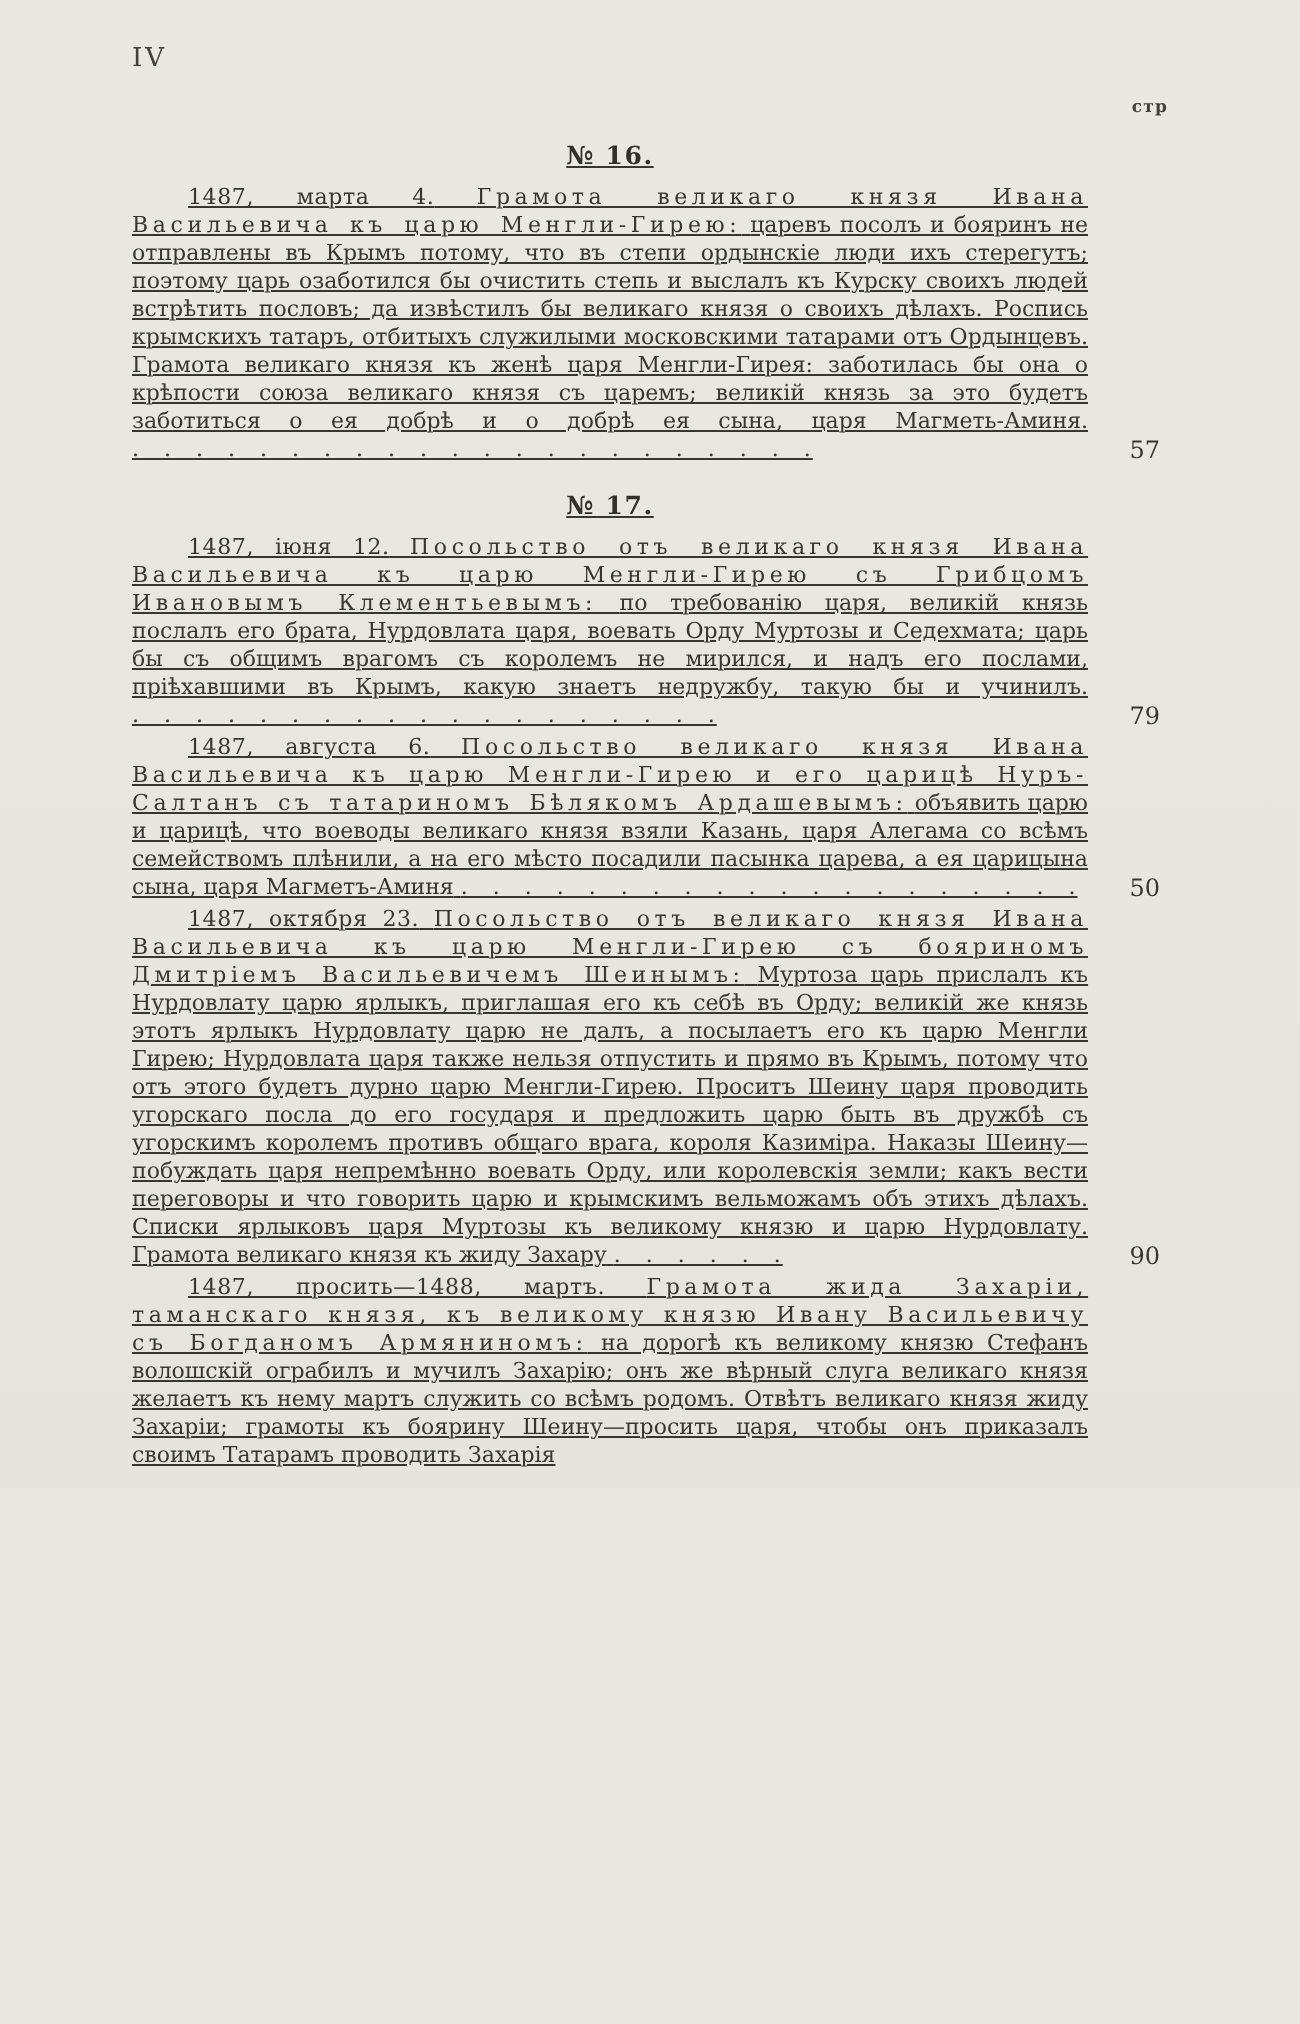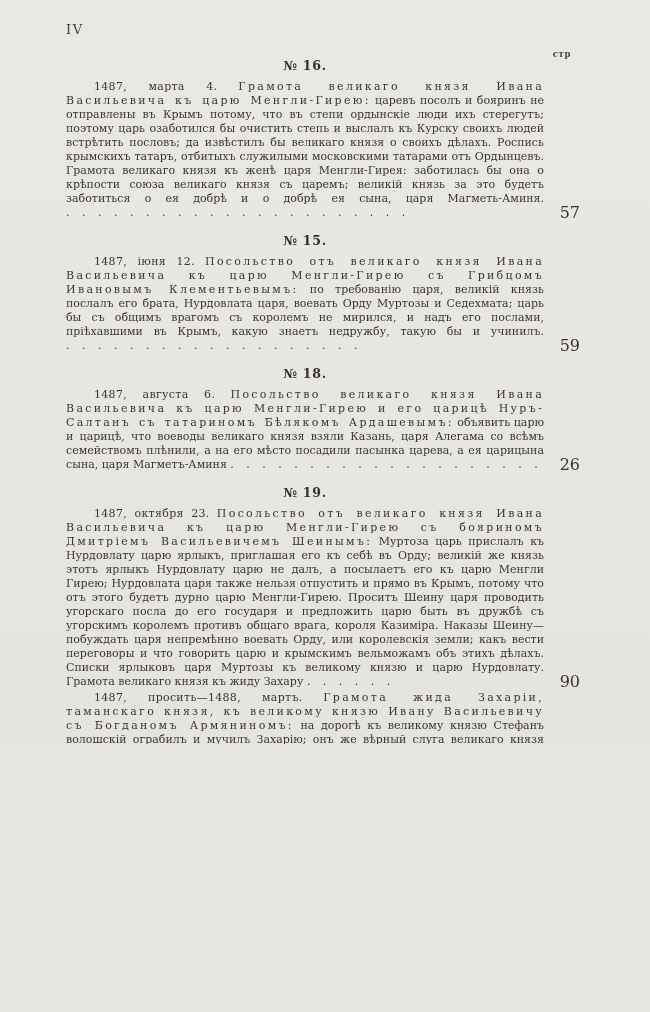--- a/index.html
+++ b/index.html
@@ -14,25 +14,25 @@
     position:relative;
     width:650px; height:744px;
     background:linear-gradient(180deg,#eae8e2 0%, #e8e6e0 60%, #e6e4de 100%);
     overflow:hidden;
   }
   .folio {
     position:absolute; top:22px; left:66px;
     font-size:13px; letter-spacing:1.5px; color:#44403a;
   }
   .col-header {
-    position:absolute; top:49px; right:79px;
+    position:absolute; top:49px; right:66px;
     font-size:8.5px; font-weight:bold; letter-spacing:0.6px; color:#44403a;
   }
   .content {
-    position:absolute; top:58px; left:66px; width:478px;
+    position:absolute; top:70px; left:66px; width:478px;text-decoration:underline;
   }
   .entry { margin-bottom:2px; }
   .entry .num {
     text-align:center;
     font-weight:bold;
     font-size:12.5px;
     letter-spacing:0.8px;
     margin:13px 0 7px 0;
     color:#332f2a;
   }
@@ -44,21 +44,21 @@
     text-align:justify;
     text-indent:28px;
     color:#3a362f;
   }
   .date { letter-spacing:0.3px; }
   .spaced { letter-spacing:2.3px; word-spacing:2px; }
   .leader { letter-spacing:1px; word-spacing:7px; white-space:nowrap; }
   .pageref {
     position:absolute;
     right:-36px; bottom:0;
-    font-size:16px;
+    font-size:12px;
     text-indent:0;
     color:#3a362f;
   }
 </style>
 </head>
 <body>
 
 <div class="page">
 
   <div class="folio">IV</div>
@@ -71,43 +71,41 @@
       <p class="txt">
         <span class="date">1487, марта 4.</span>
         <span class="spaced">Грамота великаго князя Ивана Васильевича къ царю Менгли-Гирею:</span>
         <span class="bodytxt">царевъ посолъ и бояринъ не отправлены въ Крымъ потому, что въ степи ордынскіе люди ихъ стерегутъ; поэтому царь озаботился бы очистить степь и выслалъ къ Курску своихъ людей встрѣтить пословъ; да извѣстилъ бы великаго князя о своихъ дѣлахъ. Роспись крымскихъ татаръ, отбитыхъ служилыми московскими татарами отъ Ордынцевъ. Грамота великаго князя къ женѣ царя Менгли-Гирея: заботилась бы она о крѣпости союза великаго князя съ царемъ; великій князь за это будетъ заботиться о ея добрѣ и о добрѣ ея сына, царя Магметь-Аминя.</span>
         <span class="leader">. . . . . . . . . . . . . . . . . . . . . .</span>
         <span class="pageref">57</span>
       </p>
     </section>
 
     <section class="entry">
-      <h3 class="num">№ 15.</h3>
+      <h3 class="num">№ 17.</h3>
       <p class="txt">
         <span class="date">1487, іюня 12.</span>
         <span class="spaced">Посольство отъ великаго князя Ивана Васильевича къ царю Менгли-Гирею съ Грибцомъ Ивановымъ Клементьевымъ:</span>
         <span class="bodytxt">по требованію царя, великій князь послалъ его брата, Нурдовлата царя, воевать Орду Муртозы и Седехмата; царь бы съ общимъ врагомъ съ королемъ не мирился, и надъ его послами, пріѣхавшими въ Крымъ, какую знаетъ недружбу, такую бы и учинилъ.</span>
         <span class="leader">. . . . . . . . . . . . . . . . . . .</span>
-        <span class="pageref">59</span>
+        <span class="pageref">79</span>
       </p>
     </section>
 
     <section class="entry">
-      <h3 class="num">№ 18.</h3>
       <p class="txt">
         <span class="date">1487, августа 6.</span>
         <span class="spaced">Посольство великаго князя Ивана Васильевича къ царю Менгли-Гирею и его царицѣ Нуръ-Салтанъ съ татариномъ Бѣлякомъ Ардашевымъ:</span>
         <span class="bodytxt">объявить царю и царицѣ, что воеводы великаго князя взяли Казань, царя Алегама со всѣмъ семействомъ плѣнили, а на его мѣсто посадили пасынка царева, а ея царицына сына, царя Магметъ-Аминя</span>
         <span class="leader">. . . . . . . . . . . . . . . . . . . .</span>
-        <span class="pageref">26</span>
+        <span class="pageref">50</span>
       </p>
     </section>
 
     <section class="entry">
-      <h3 class="num">№ 19.</h3>
       <p class="txt">
         <span class="date">1487, октября 23.</span>
         <span class="spaced">Посольство отъ великаго князя Ивана Васильевича къ царю Менгли-Гирею съ бояриномъ Дмитріемъ Васильевичемъ Шеинымъ:</span>
         <span class="bodytxt">Муртоза царь прислалъ къ Нурдовлату царю ярлыкъ, приглашая его къ себѣ въ Орду; великій же князь этотъ ярлыкъ Нурдовлату царю не далъ, а посылаетъ его къ царю Менгли Гирею; Нурдовлата царя также нельзя отпустить и прямо въ Крымъ, потому что отъ этого будетъ дурно царю Менгли-Гирею. Проситъ Шеину царя проводить угорскаго посла до его государя и предложить царю быть въ дружбѣ съ угорскимъ королемъ противъ общаго врага, короля Казиміра. Наказы Шеину—побуждать царя непремѣнно воевать Орду, или королевскія земли; какъ вести переговоры и что говорить царю и крымскимъ вельможамъ объ этихъ дѣлахъ. Списки ярлыковъ царя Муртозы къ великому князю и царю Нурдовлату. Грамота великаго князя къ жиду Захару</span>
         <span class="leader">. . . . . .</span>
         <span class="pageref">90</span>
       </p>
     </section>
 
     <section class="entry">

